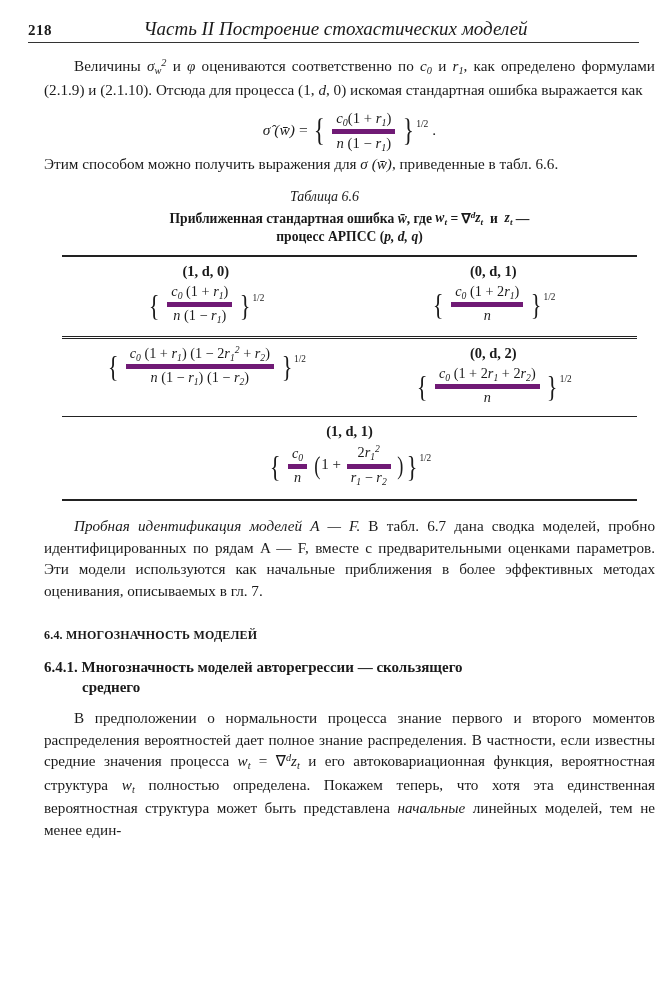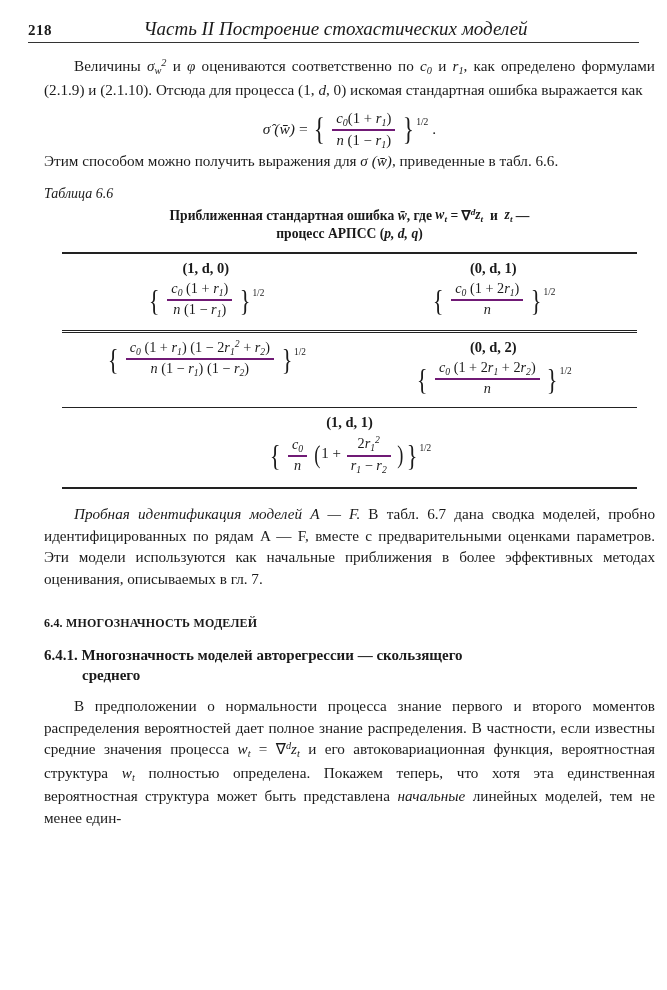--- a/index.html
+++ b/index.html
@@ -72,21 +72,21 @@
   sub { font-size: 0.68em; font-style: italic; vertical-align: -0.28em; }
   sup { font-size: 0.68em; vertical-align: 0.5em; }
   .frac {
     display: inline-block;
     vertical-align: middle;
     text-align: center;
     font-size: 0.95em;
     line-height: 1.12;
     margin: 0 2px;
   }
-  .frac .num { display: block; padding: 0 4px 1px 4px; border-bottom: 2px solid #701a75; white-space: nowrap;}
+  .frac .num { display: block; padding: 0 4px 1px 4px; border-bottom: 5px solid #701a75; white-space: nowrap;}
   .frac .den { display: block; padding: 1px 4px 0 4px; white-space: nowrap;}
   .brace {
     display: inline-block;
     font-size: 2.0em;
     font-weight: 300;
     vertical-align: middle;
     line-height: .8;
     transform: scaleX(.75);
   }
   .paren-big {
@@ -97,21 +97,21 @@
     transform: scaleX(.72);
   }
   .exphalf { font-size: .62em; vertical-align: .85em; }
   .displaymath {
     text-align: center;
     margin: 10px 0 0 0;
     font-size: 15.5px;
   }
   
   .tablecap {
-    text-align: left;
+    text-align: center;
     font-style: italic;
     font-size: 14px;
     margin: 14px 50px 4px 0;
   }
   .tabletitle {
     text-align: center;
     font-weight: bold;
     font-size: 13.6px;
     line-height: 1.35;
     margin: 0 44px 8px 44px;

